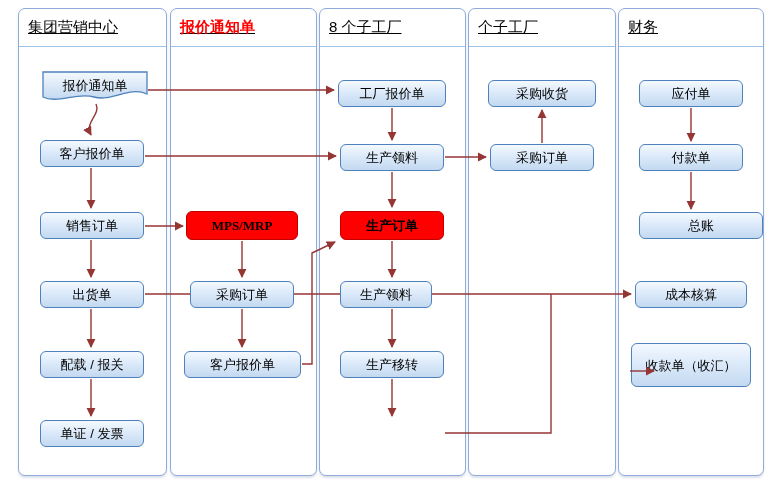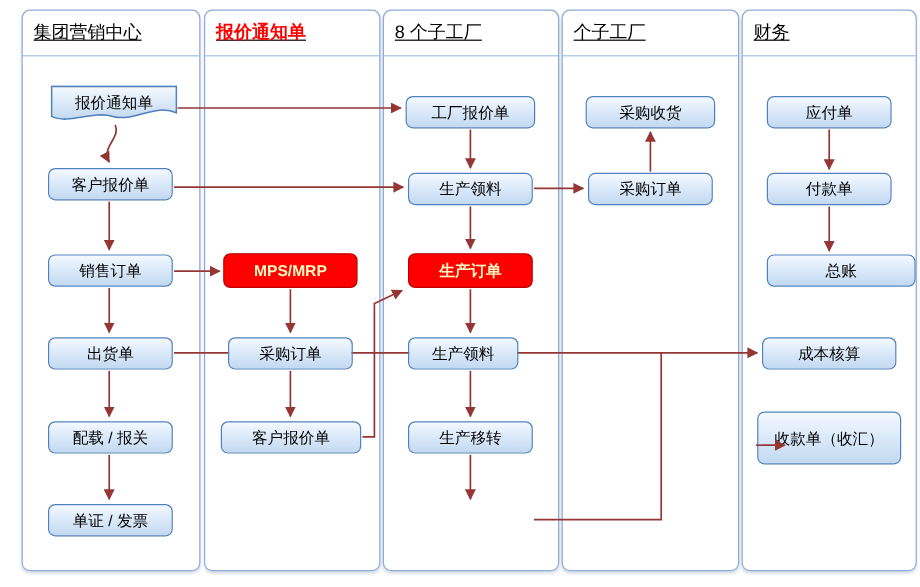--- a/index.html
+++ b/index.html
@@ -15,21 +15,21 @@
 
   
   svg.arrows{position:absolute;left:0;top:0;z-index:2;pointer-events:none;}
   svg.arrows-top{position:absolute;left:0;top:0;z-index:4;pointer-events:none;}
 
   
   .node{position:absolute;display:flex;align-items:center;justify-content:center;text-align:center;
         background:linear-gradient(180deg,#f4f9fe 0%,#dceafa 45%,#c3d9f0 100%);
         border:1.3px solid #4f81bd;border-radius:6px;font-size:13px;color:#000;
         box-sizing:border-box;z-index:3;line-height:17px;}
-  .node.red{background:#fe0000;border-color:#c00000;color:#fef9c3;font-weight:bold;}
+  .node.red{background:#fe0000;border-color:#c00000;color:#000000;font-weight:bold;font-family:Liberation Serif, serif;}
   .node.wide2{padding:16px 8px;}
   .node.doc{background:none;border:none;border-radius:0;}
   .node.doc svg{position:absolute;left:0;top:0;}
   .node.doc .doc-label{position:relative;display:block;width:100%;text-align:center;
                        margin-top:-6px;font-size:13px;}
 </style>
 </head>
 <body>
 
 <div class="canvas">

